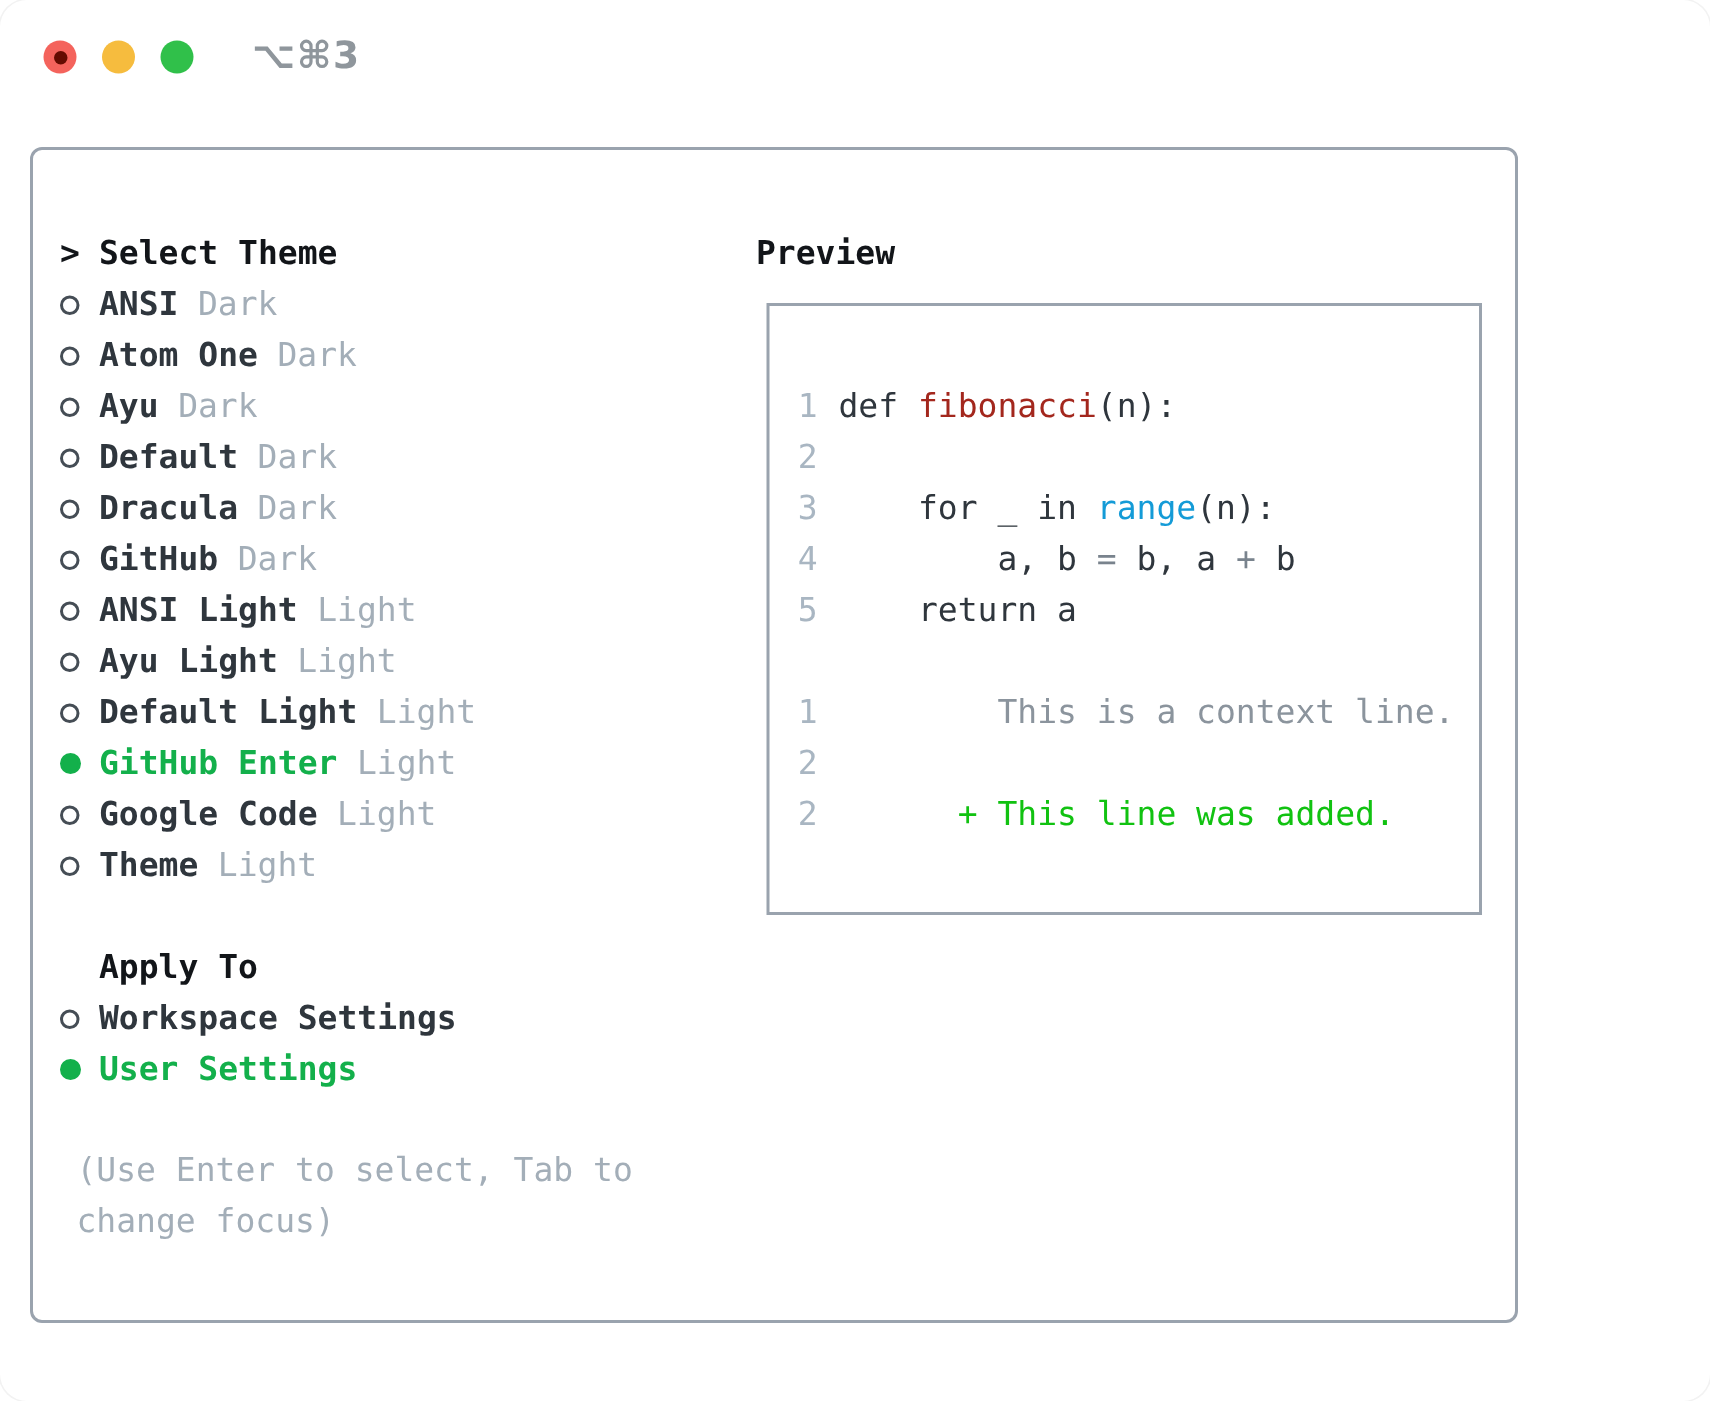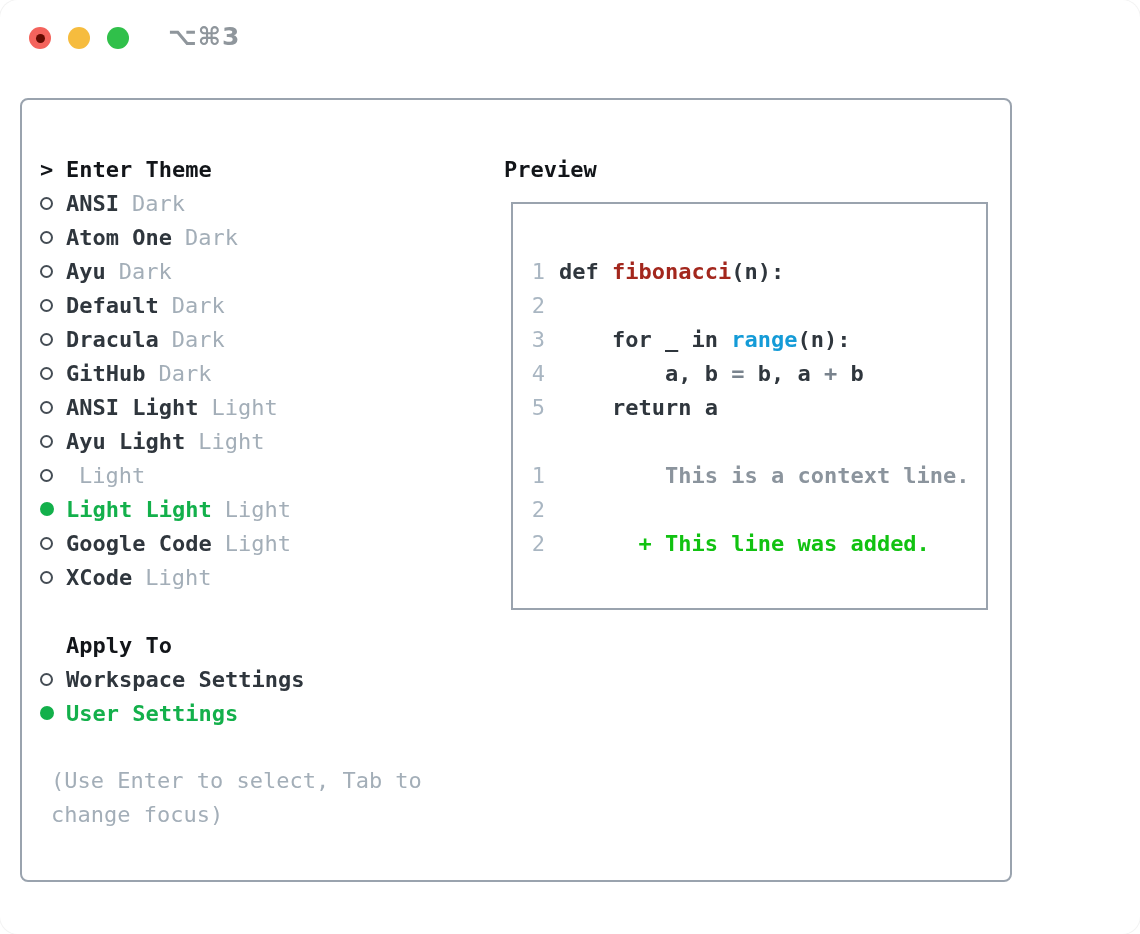--- a/index.html
+++ b/index.html
@@ -71,21 +71,21 @@
   }
 
   
   .preview-box{
     margin-top:16px;margin-left:7px;width:477px;height:408px;
     border:2px solid var(--border-gray);background:#fff;
     padding:50px 0 0 8px;
   }
   .pline{display:flex;height:34px;align-items:center;font-size:22px;}
   .ln{width:24px;flex:none;text-align:right;color:var(--line-number);}
-  .pcontent{margin-left:14px;white-space:pre;color:var(--text-dark);font-weight:bold;}
+  .pcontent{margin-left:14px;white-space:pre;color:var(--text-dark);}
   .tk-plain{color:var(--text-dark);}
   .tk-func{color:var(--func-red);}
   .tk-builtin{color:var(--builtin-blue);}
   .tk-number{color:var(--number-teal);}
   .tk-op{color:var(--operator-gray);}
   .tk-ctx{color:var(--context-gray);}
   .tk-del{color:var(--deleted-red);}
   .tk-add{color:var(--added-green);}
 </style>
 </head>
@@ -100,21 +100,21 @@
       <span class="light yellow"></span>
       <span class="light green"></span>
     </div>
     <span class="shortcut">⌥⌘3</span>
   </div>
 
   <div class="panel">
     <div class="left-col">
       <div class="row">
         <span class="prefix prompt">&gt;</span>
-        <span class="header">Enter Theme</span>
+        <span class="header">Select Theme</span>
       </div>
 
       <div id="theme-list">
           <div class="row">
             <span class="prefix">
               <span class="radio"></span>
             </span>
             <span class="name">ANSI</span>
             <span class="variant">Dark</span>
           </div>
@@ -164,41 +164,42 @@
             <span class="prefix">
               <span class="radio"></span>
             </span>
             <span class="name">Ayu Light</span>
             <span class="variant">Light</span>
           </div>
           <div class="row">
             <span class="prefix">
               <span class="radio"></span>
             </span>
+            <span class="name">Default Light</span>
             <span class="variant">Light</span>
           </div>
           <div class="row">
             <span class="prefix">
               <span class="radio sel"></span>
             </span>
-            <span class="name sel-text">Light Light</span>
+            <span class="name sel-text">GitHub Enter</span>
             <span class="variant">Light</span>
           </div>
           <div class="row">
             <span class="prefix">
               <span class="radio"></span>
             </span>
             <span class="name">Google Code</span>
             <span class="variant">Light</span>
           </div>
           <div class="row">
             <span class="prefix">
               <span class="radio"></span>
             </span>
-            <span class="name">XCode</span>
+            <span class="name">Theme</span>
             <span class="variant">Light</span>
           </div>
         </div>
 
       <div class="row apply-header">
         <span class="prefix"></span>
         <span class="header">Apply To</span>
       </div>
 
       <div id="apply-list">

